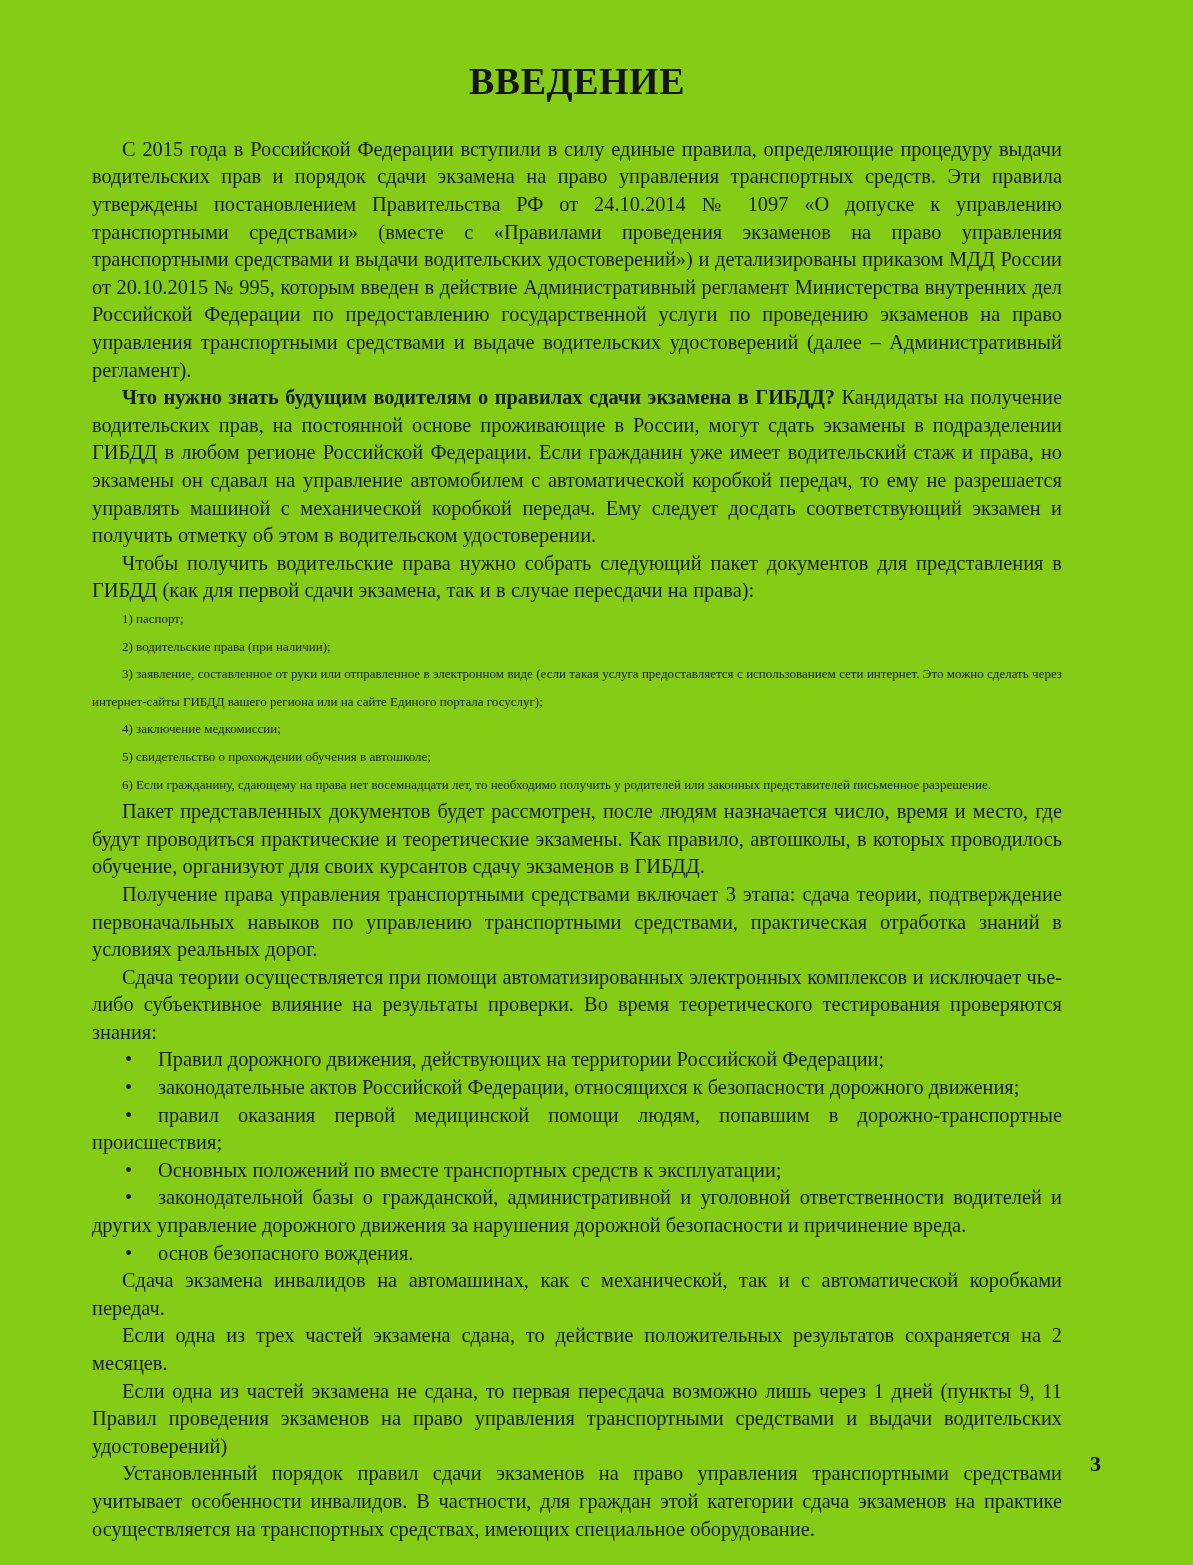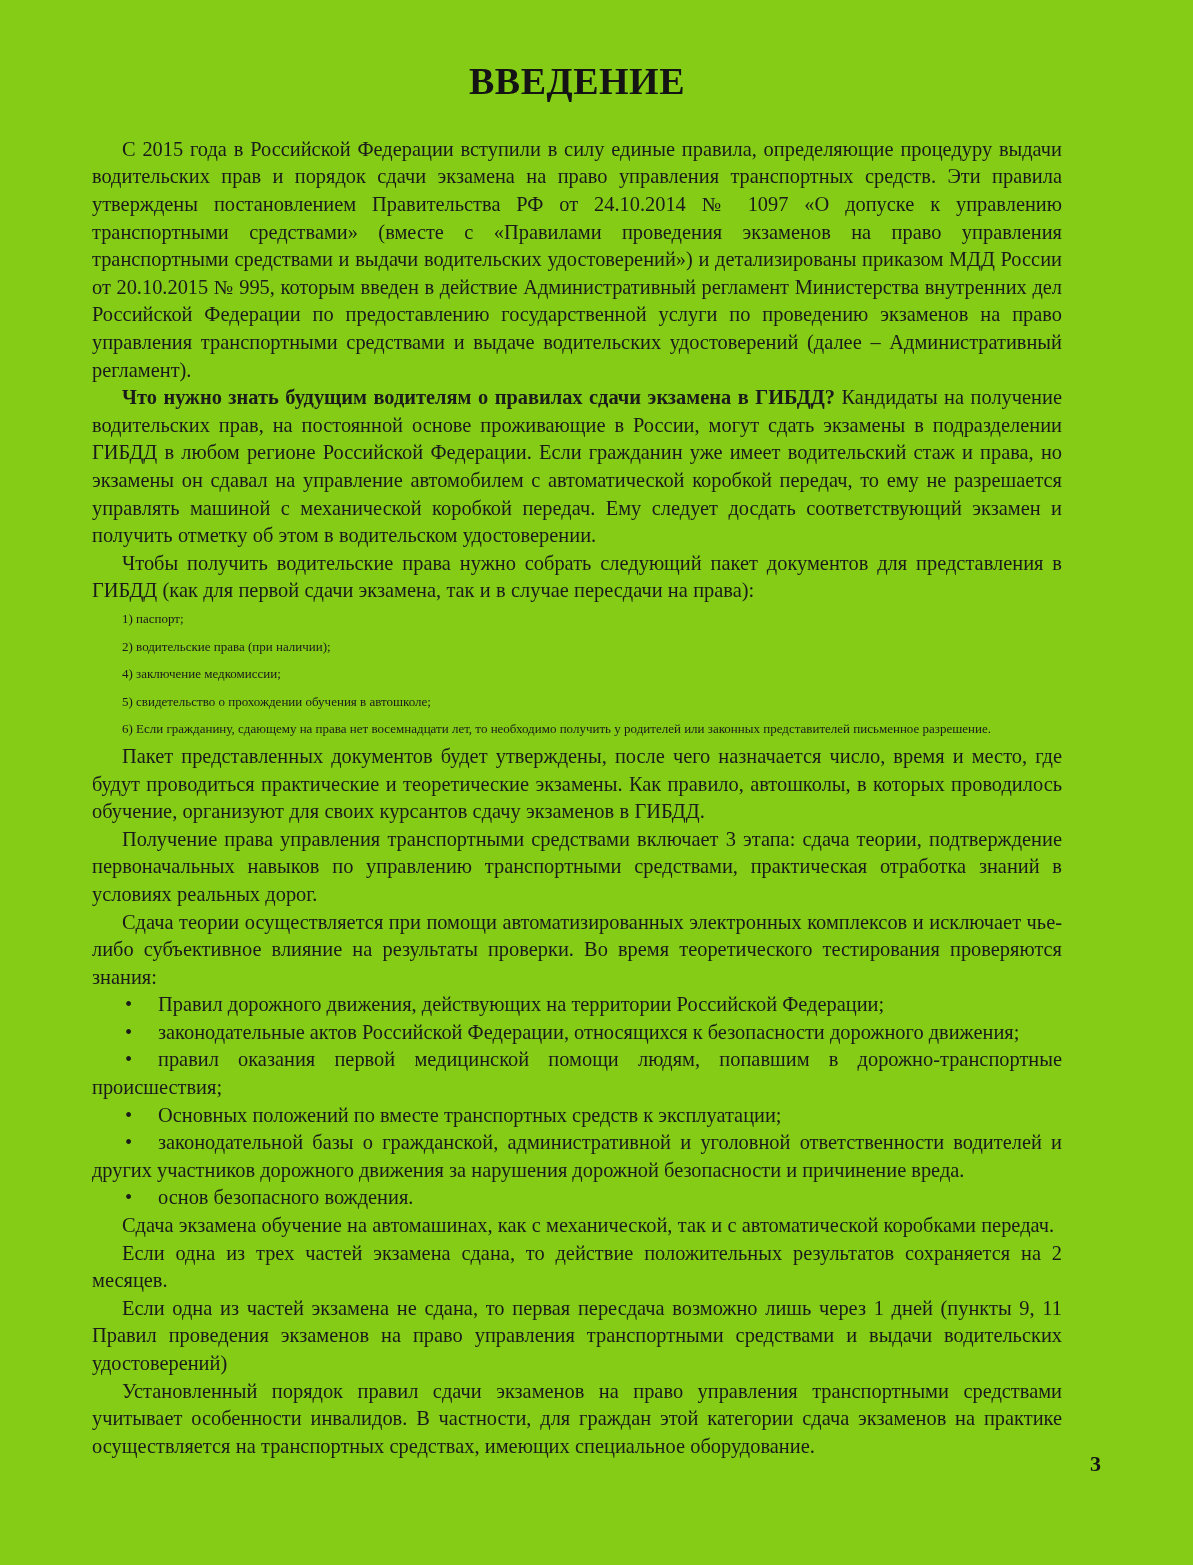--- a/index.html
+++ b/index.html
@@ -101,43 +101,44 @@
     <h1 class="doc-title">ВВЕДЕНИЕ</h1>
 
     <p class="para">С 2015 года в Российской Федерации вступили в силу единые правила, определяющие процедуру выдачи водительских прав и порядок сдачи экзамена на право управления транспортных средств. Эти правила утверждены постановлением Правительства РФ от 24.10.2014 № 1097 «О допуске к управлению транспортными средствами» (вместе с «Правилами проведения экзаменов на право управления транспортными средствами и выдачи водительских удостоверений») и детализированы приказом МДД России от 20.10.2015 № 995, которым введен в действие Административный регламент Министерства внутренних дел Российской Федерации по предоставлению государственной услуги по проведению экзаменов на право управления транспортными средствами и выдаче водительских удостоверений (далее – Административный регламент).</p>
 
     <p class="para"><span class="lead">Что нужно знать будущим водителям о правилах сдачи экзамена в ГИБДД?</span><span> Кандидаты на получение водительских прав, на постоянной основе проживающие в России, могут сдать экзамены в подразделении ГИБДД в любом регионе Российской Федерации. Если гражданин уже имеет водительский стаж и права, но экзамены он сдавал на управление автомобилем с автоматической коробкой передач, то ему не разрешается управлять машиной с механической коробкой передач. Ему следует досдать соответствующий экзамен и получить отметку об этом в водительском удостоверении.</span></p>
 
     <p class="para">Чтобы получить водительские права нужно собрать следующий пакет документов для представления в ГИБДД (как для первой сдачи экзамена, так и в случае пересдачи на права):</p>
 
     <p class="list-item">1) паспорт;</p>
     <p class="list-item">2) водительские права (при наличии);</p>
+    <p class="list-item">3) заявление, составленное от руки или отправленное в электронном виде (если такая услуга предоставляется с использованием сети интернет. Это можно сделать через интернет-сайты ГИБДД вашего региона или на сайте Единого портала госуслуг);</p>
     <p class="list-item">4) заключение медкомиссии;</p>
     <p class="list-item">5) свидетельство о прохождении обучения в автошколе;</p>
     <p class="list-item">6) Если гражданину, сдающему на права нет восемнадцати лет, то необходимо получить у родителей или законных представителей письменное разрешение.</p>
 
-    <p class="para">Пакет представленных документов будет утверждены, после чего назначается число, время и место, где будут проводиться практические и теоретические экзамены. Как правило, автошколы, в которых проводилось обучение, организуют для своих курсантов сдачу экзаменов в ГИБДД.</p>
+    <p class="para">Пакет представленных документов будет рассмотрен, после людям назначается число, время и место, где будут проводиться практические и теоретические экзамены. Как правило, автошколы, в которых проводилось обучение, организуют для своих курсантов сдачу экзаменов в ГИБДД.</p>
 
     <p class="para">Получение права управления транспортными средствами включает 3 этапа: сдача теории, подтверждение первоначальных навыков по управлению транспортными средствами, практическая отработка знаний в условиях реальных дорог.</p>
 
     <p class="para">Сдача теории осуществляется при помощи автоматизированных электронных комплексов и исключает чье-либо субъективное влияние на результаты проверки. Во время теоретического тестирования проверяются знания:</p>
 
     <p class="bullet-item"><span class="bullet-mark">•</span><span>Правил дорожного движения, действующих на территории Российской Федерации;</span></p>
 
     <p class="bullet-item"><span class="bullet-mark">•</span><span>законодательные актов Российской Федерации, относящихся к безопасности дорожного движения;</span></p>
 
     <p class="bullet-item"><span class="bullet-mark">•</span><span>правил оказания первой медицинской помощи людям, попавшим в дорожно-транспортные происшествия;</span></p>
 
     <p class="bullet-item"><span class="bullet-mark">•</span><span>Основных положений по вместе транспортных средств к эксплуатации;</span></p>
 
-    <p class="bullet-item"><span class="bullet-mark">•</span><span>законодательной базы о гражданской, административной и уголовной ответственности водителей и других участников дорожного движения за нарушения дорожной безопасности и причинение вреда.</span></p>
+    <p class="bullet-item"><span class="bullet-mark">•</span><span>законодательной базы о гражданской, административной и уголовной ответственности водителей и других управление дорожного движения за нарушения дорожной безопасности и причинение вреда.</span></p>
 
     <p class="bullet-item"><span class="bullet-mark">•</span><span>основ безопасного вождения.</span></p>
 
-    <p class="para">Сдача экзамена обучение на автомашинах, как с механической, так и с автоматической коробками передач.</p>
+    <p class="para">Сдача экзамена инвалидов на автомашинах, как с механической, так и с автоматической коробками передач.</p>
 
     <p class="para">Если одна из трех частей экзамена сдана, то действие положительных результатов сохраняется на 2 месяцев.</p>
 
     <p class="para">Если одна из частей экзамена не сдана, то первая пересдача возможно лишь через 1 дней (пункты 9, 11 Правил проведения экзаменов на право управления транспортными средствами и выдачи водительских удостоверений)</p>
 
     <p class="para">Установленный порядок правил сдачи экзаменов на право управления транспортными средствами учитывает особенности инвалидов. В частности, для граждан этой категории сдача экзаменов на практике осуществляется на транспортных средствах, имеющих специальное оборудование.</p>
 
   </div>
 
   <div class="page-number">3</div>

